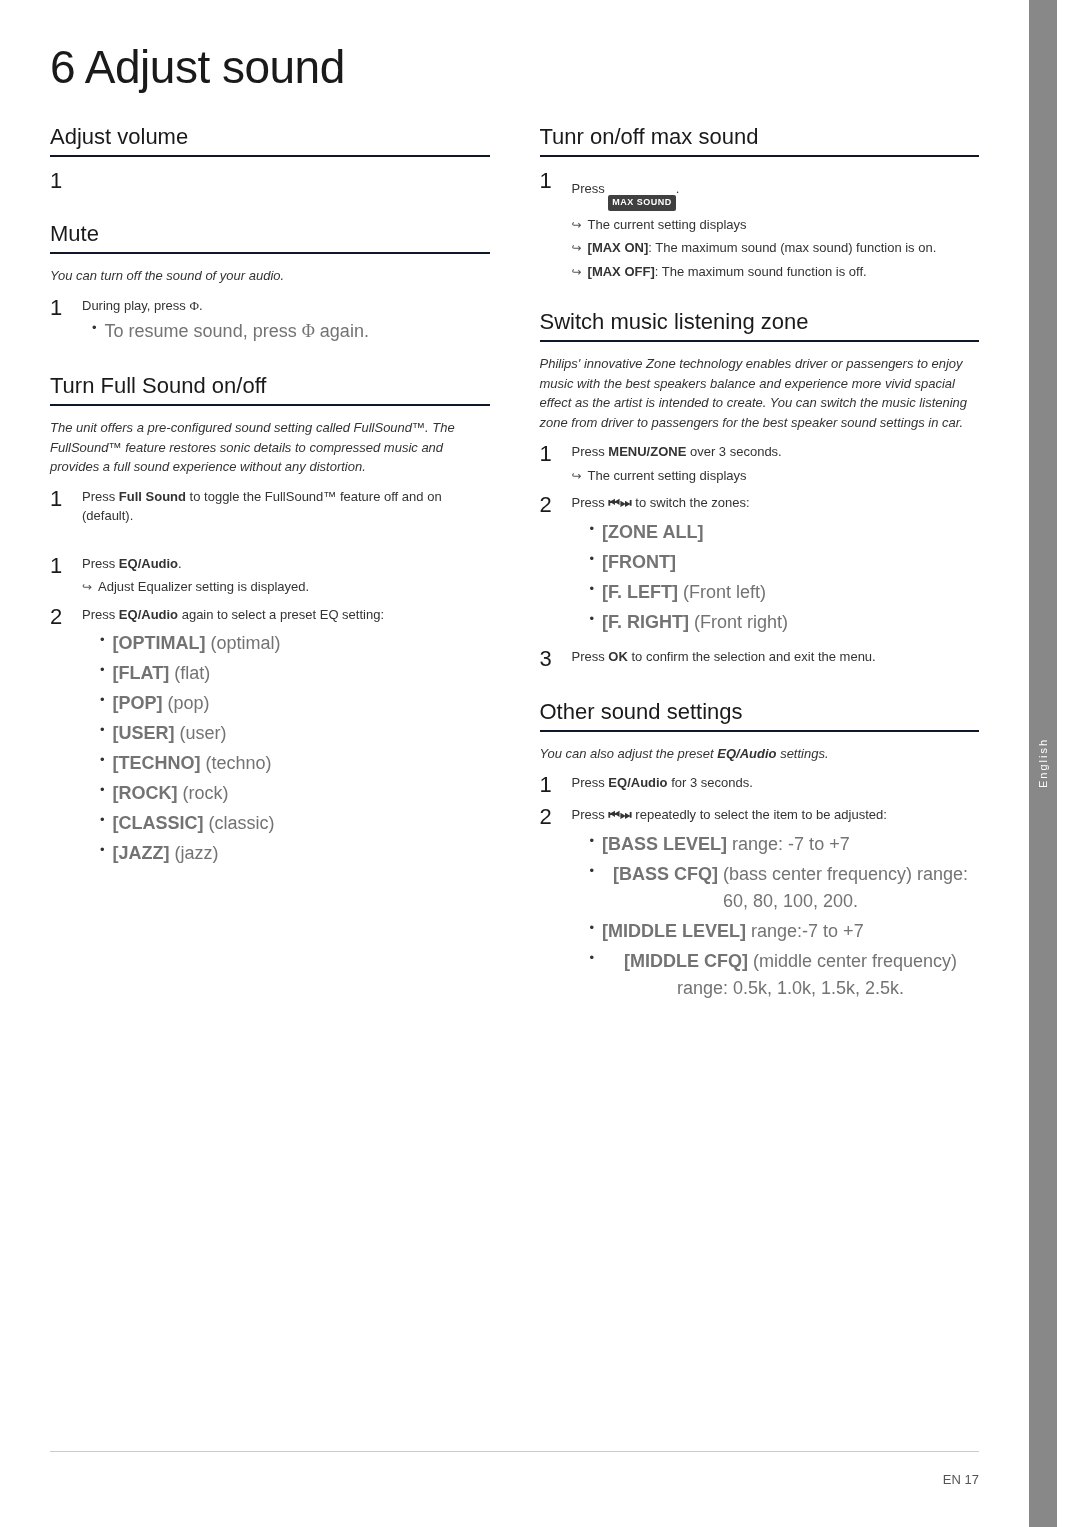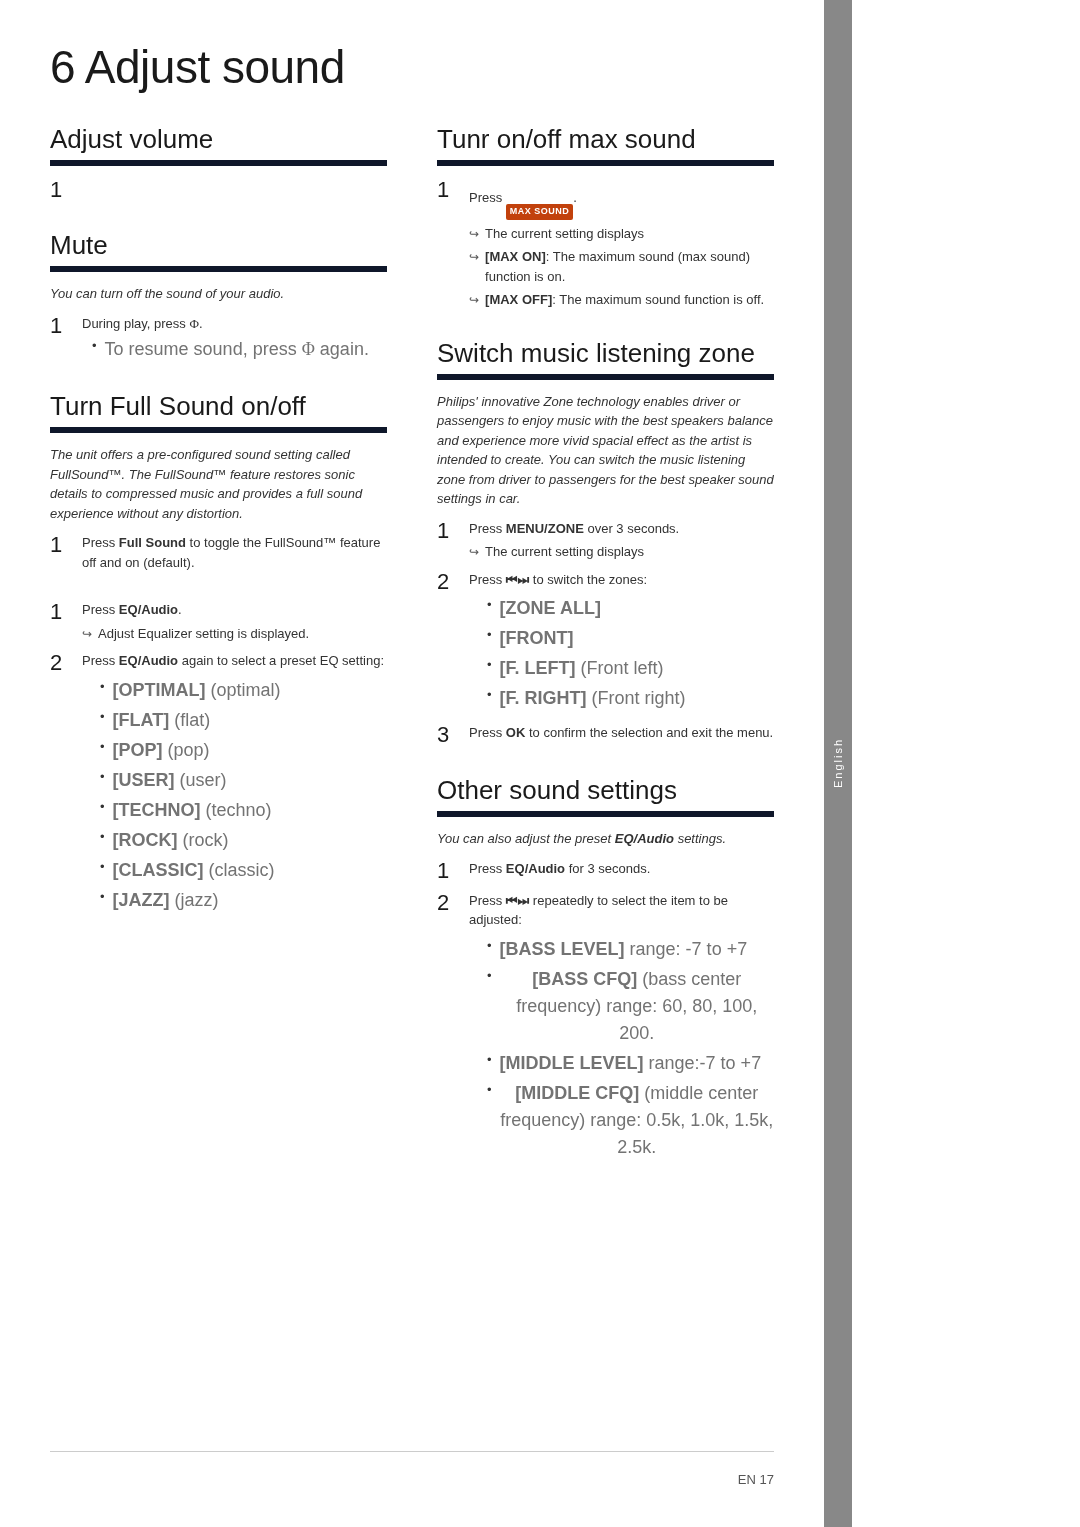--- a/index.html
+++ b/index.html
@@ -8,21 +8,21 @@
       font-size: 13px;
       color: #1a1a1a;
       background: #fff;
       width: 1080px;
       min-height: 1527px;
       position: relative;
     }
 
     .page-container {
       display: flex;
-      width: 852px;
+      width: 1057px;
       min-height: 1527px;
       padding: 0;
     }
 
     .side-tab {
       width: 28px;
       background: #888;
       display: flex;
       align-items: center;
       justify-content: center;
@@ -67,24 +67,24 @@
     .col-right {
       flex: 1;
     }
 
     
     .section {
       margin-bottom: 28px;
     }
 
     .section-title {
-      font-size: 26px;
+      font-size: 22px;
       font-weight: 400;
       color: #1a1a1a;
-      border-bottom: 6px solid #0f172a;
+      border-bottom: 2px solid #0f172a;
       padding-bottom: 5px;
       margin-bottom: 12px;
     }
 
     .section-text {
       font-size: 13px;
       line-height: 1.5;
       margin-bottom: 10px;
       color: #333;
       font-style: italic;
@@ -188,21 +188,21 @@
       font-size: 13px;
       color: #555;
     }
 
     
     .phi { font-family: "Times New Roman", serif; }
 
     
     .btn-icon {
       display: inline-block;
-      background: #c2410c;
+      background: #404040;
       color: #fff;
       font-size: 9px;
       padding: 1px 4px;
       border-radius: 2px;
       font-weight: bold;
       letter-spacing: 0.5px;
       vertical-align: middle;
       margin-top: 26px;
     }
   </style>

